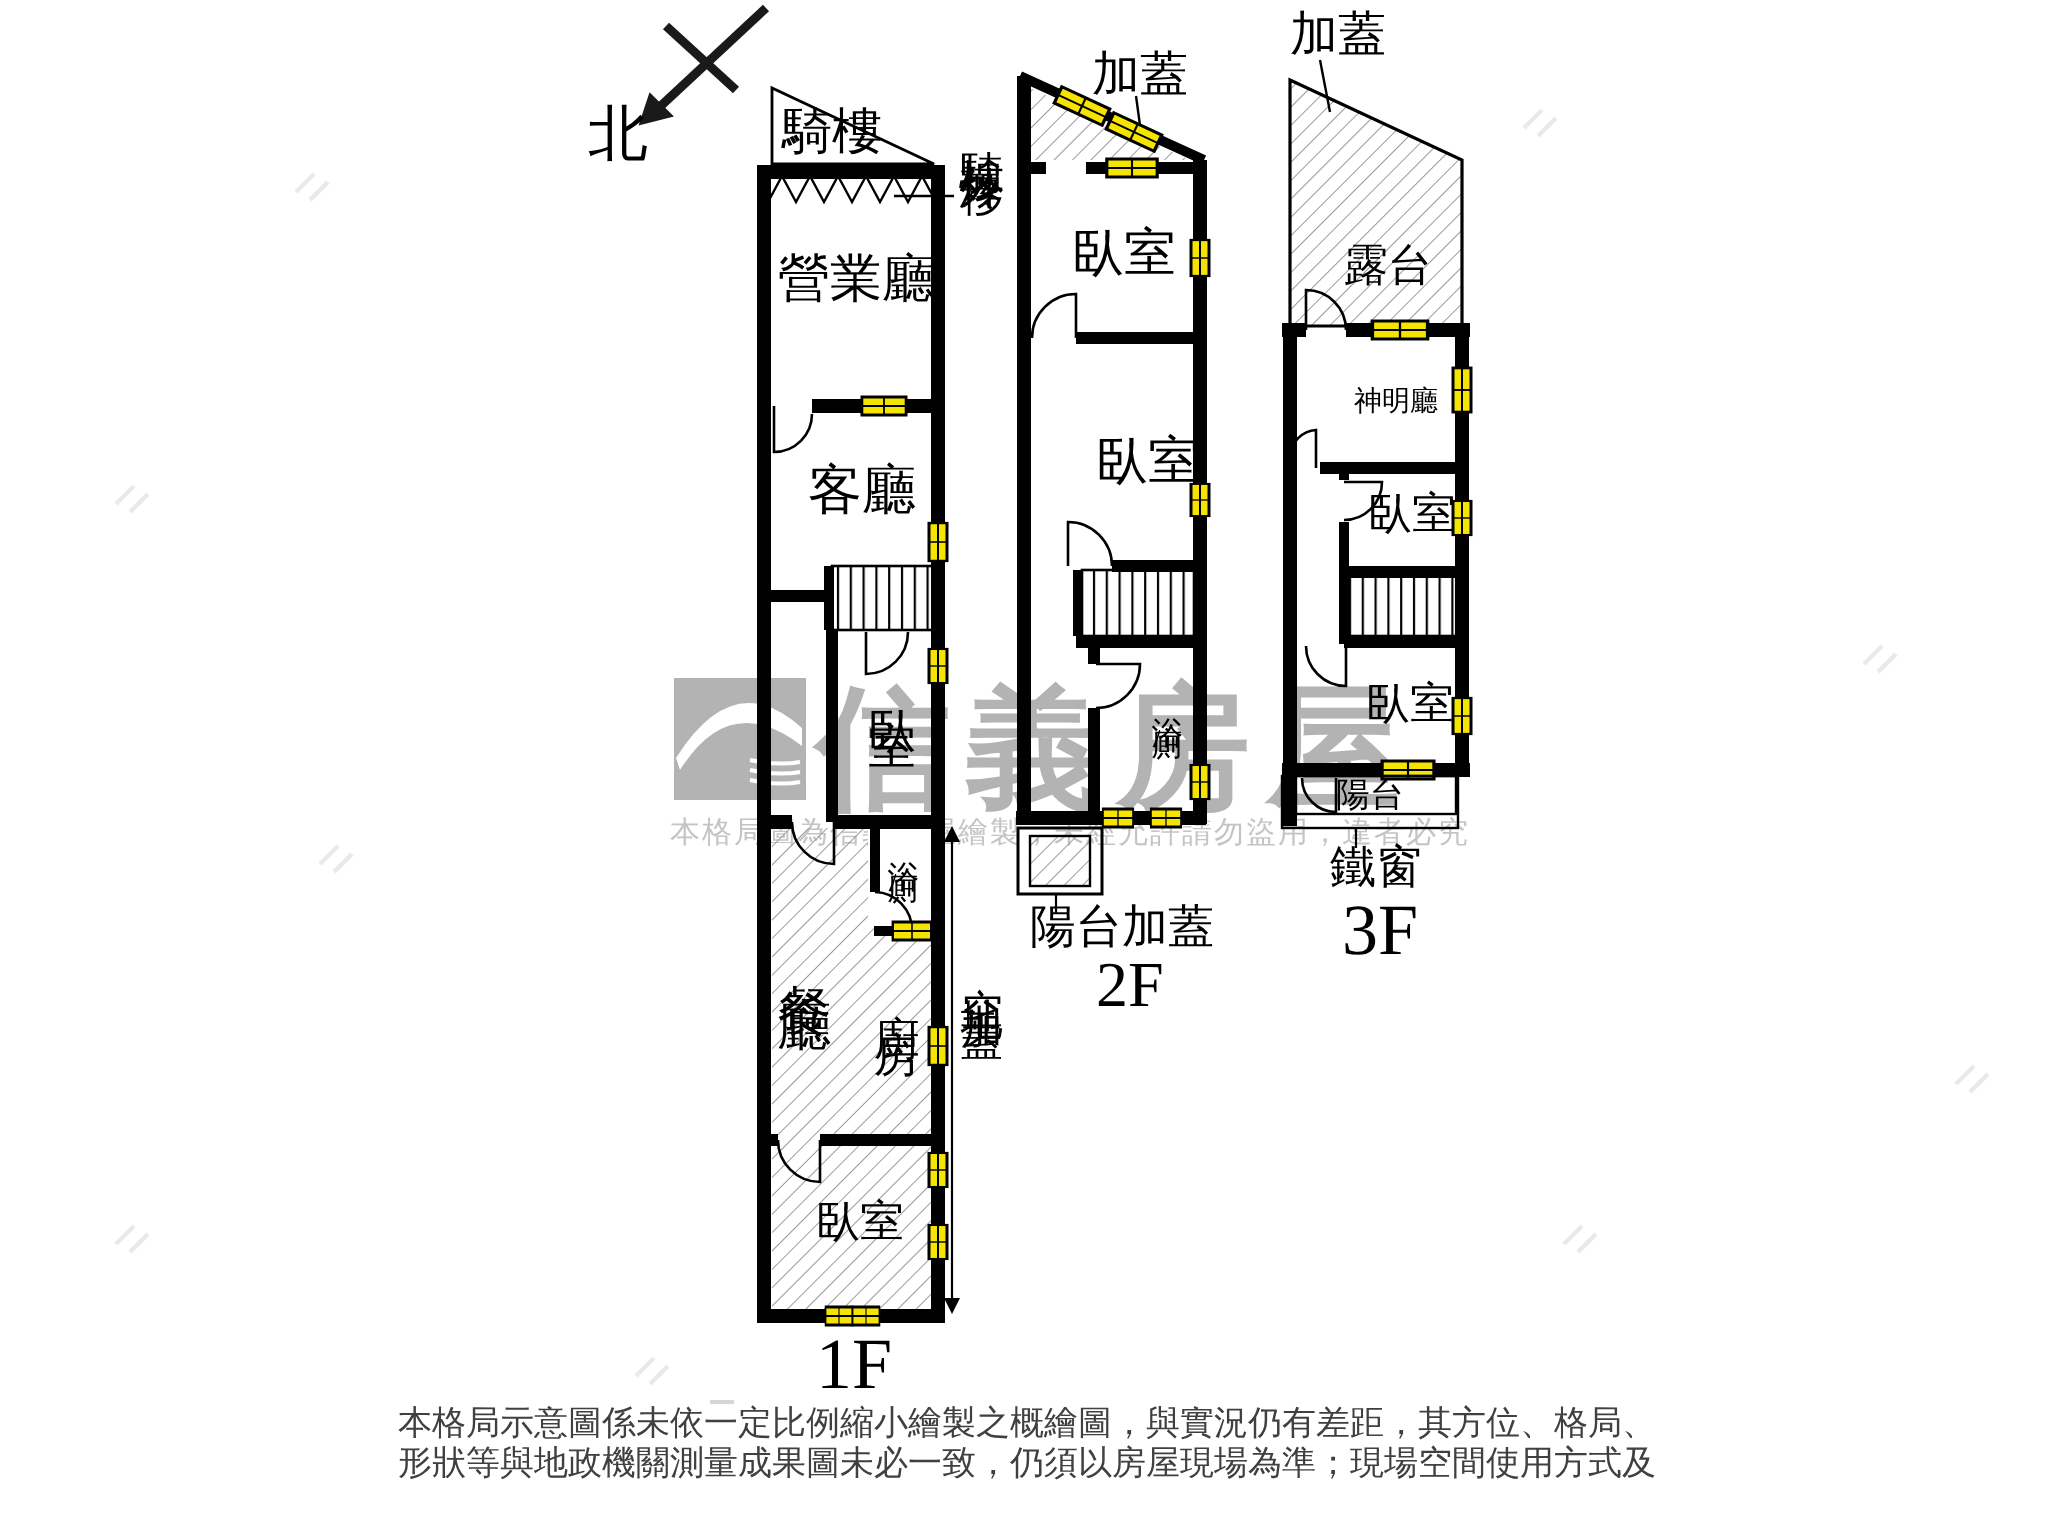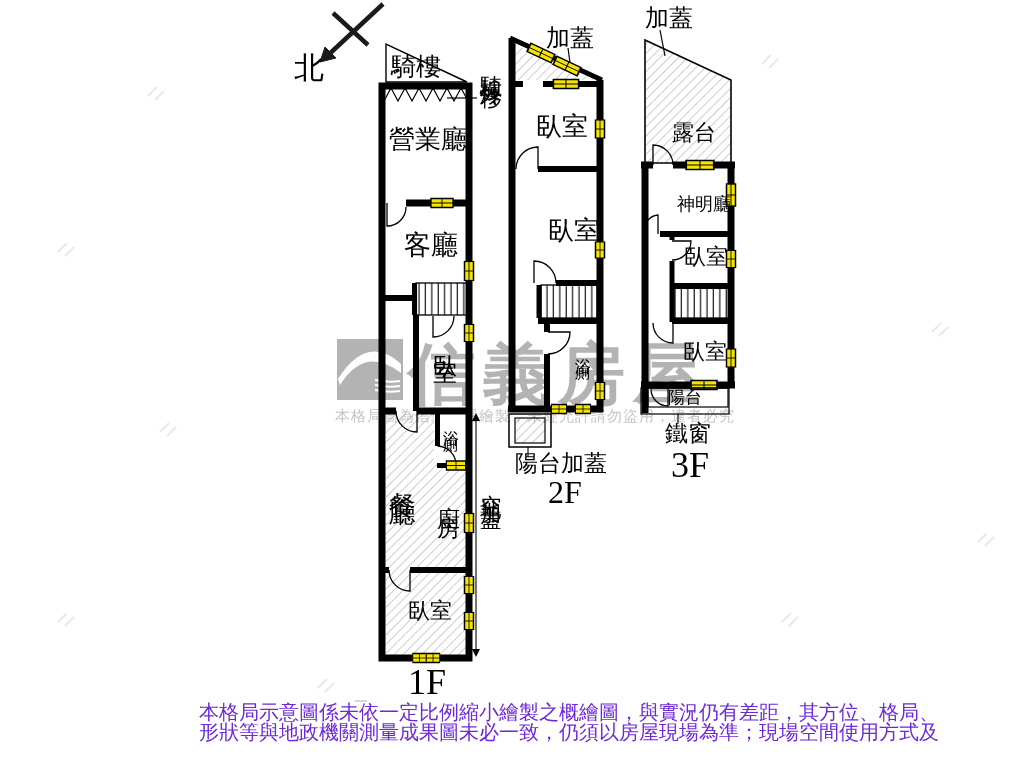--- a/index.html
+++ b/index.html
@@ -12,22 +12,22 @@
   .lbl{position:absolute;color:#000;line-height:1.04;white-space:nowrap;
        font-family:"Liberation Serif","DejaVu Serif",serif;}
   .v{writing-mode:vertical-rl;text-orientation:upright;}
   .flabel{font-family:"Liberation Serif",serif;}
   #wm-logo{position:absolute;left:337px;top:339px;width:66px;height:61px;
            background:var(--watermark_gray,#b3b3b3);}
   #wm-brand{position:absolute;left:408px;top:329px;font-size:67px;font-weight:bold;
             letter-spacing:8px;color:var(--watermark_gray,#b3b3b3);white-space:nowrap;}
   #wm-notice{position:absolute;left:335px;top:407px;font-size:15px;letter-spacing:1px;
              color:#c4c4c4;white-space:nowrap;}
-  #disclaimer{position:absolute;left:199px;top:702px;font-size:20px;line-height:20.4px;
-              color:#6d28d9;}
+  #disclaimer{position:absolute;left:199px;top:702px;font-size:17px;line-height:20.4px;
+              color:#404040;}
   svg{display:block;}
 </style>
 </head>
 <body>
 
 <div id="canvas">
 
   <div class="layer" id="wm-layer">
     <div id="wm-logo">
       <svg width="66" height="61" viewBox="0 0 66 61">
@@ -226,21 +226,21 @@
 
     <div class="lbl" style="left:546px;top:26px;font-size:24px;">加蓋</div>
     <div class="lbl" style="left:536px;top:113px;font-size:26px;">臥室</div>
     <div class="lbl" style="left:548px;top:217px;font-size:26px;">臥室</div>
     <div class="lbl v" style="left:574px;top:346px;font-size:16px;letter-spacing:4px;">浴廁</div>
     <div class="lbl" style="left:515px;top:452px;font-size:23px;">陽台加蓋</div>
     <div class="lbl flabel" style="left:548px;top:476px;font-size:32px;">2F</div>
 
     <div class="lbl" style="left:645px;top:6px;font-size:24px;">加蓋</div>
     <div class="lbl" style="left:672px;top:106px;font-size:22px;margin-top:16px;">露台</div>
-    <div class="lbl" style="left:677px;top:195px;font-size:18px;">神明廳</div>
+    <div class="lbl" style="left:677px;top:195px;font-size:14px;">神明廳</div>
     <div class="lbl" style="left:684px;top:246px;font-size:22px;">臥室</div>
     <div class="lbl" style="left:683px;top:341px;font-size:22px;">臥室</div>
     <div class="lbl" style="left:668px;top:389px;font-size:17px;">陽台</div>
     <div class="lbl" style="left:665px;top:422px;font-size:23px;">鐵窗</div>
     <div class="lbl flabel" style="left:671px;top:447px;font-size:36px;">3F</div>
 
     <div id="disclaimer">
       <div>本格局示意圖係未依一定比例縮小繪製之概繪圖，與實況仍有差距，其方位、格局、</div>
       <div>形狀等與地政機關測量成果圖未必一致，仍須以房屋現場為準；現場空間使用方式及</div>
     </div>

